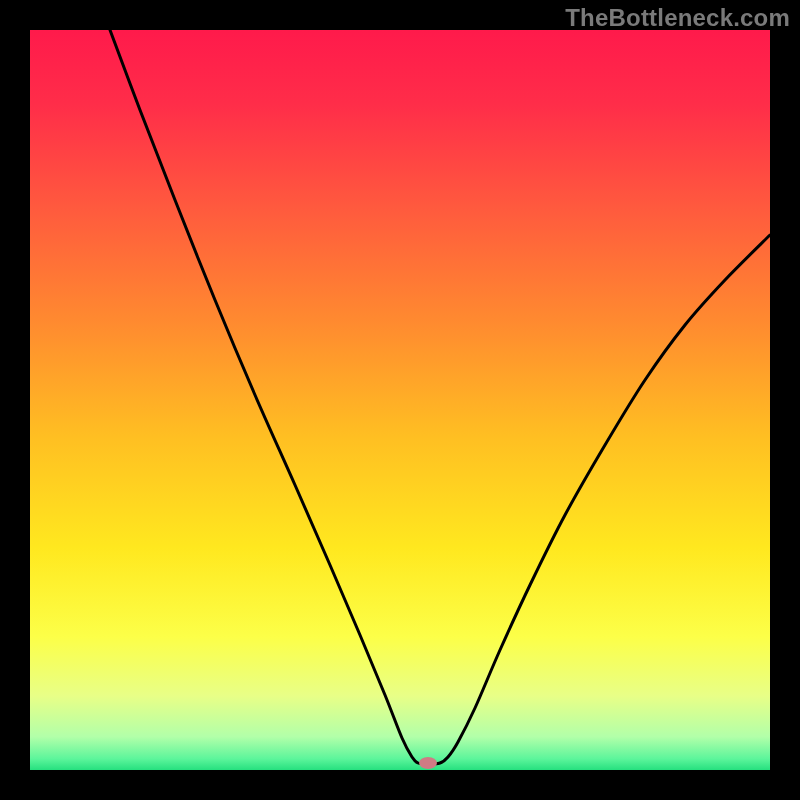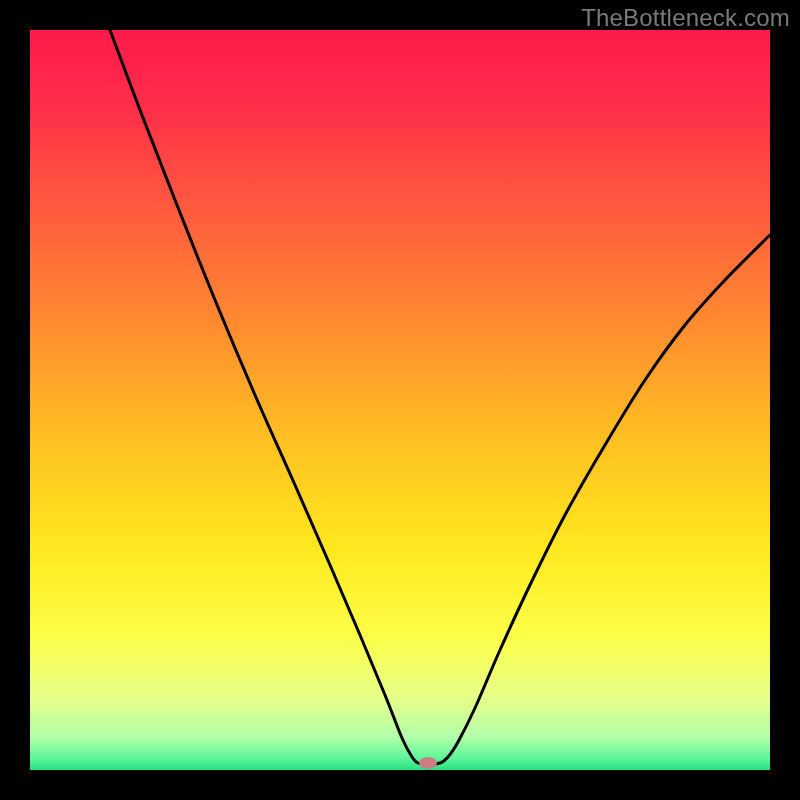--- a/index.html
+++ b/index.html
@@ -26,21 +26,21 @@
     width: 740px;
     height: 740px;
     overflow: hidden;
   }
   .watermark {
     position: absolute;
     top: 4px;
     right: 10px;
     color: #7a7a7a;
     font-size: 24px;
-    font-weight: 400;
+    font-weight: 700;
     letter-spacing: 0.2px;
     user-select: none;
   }
   svg {
     display: block;
   }
 </style>
 </head>
 <body>
 

